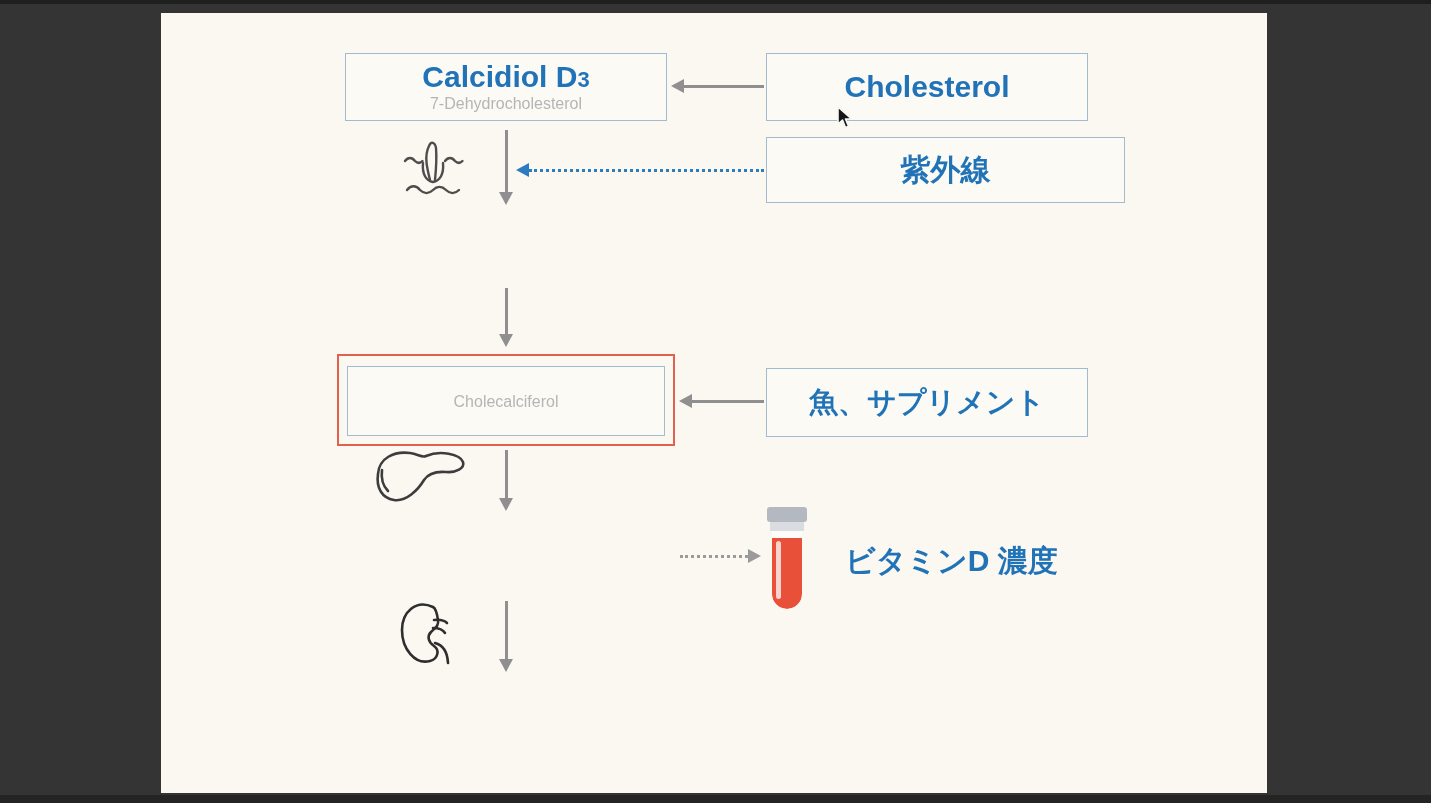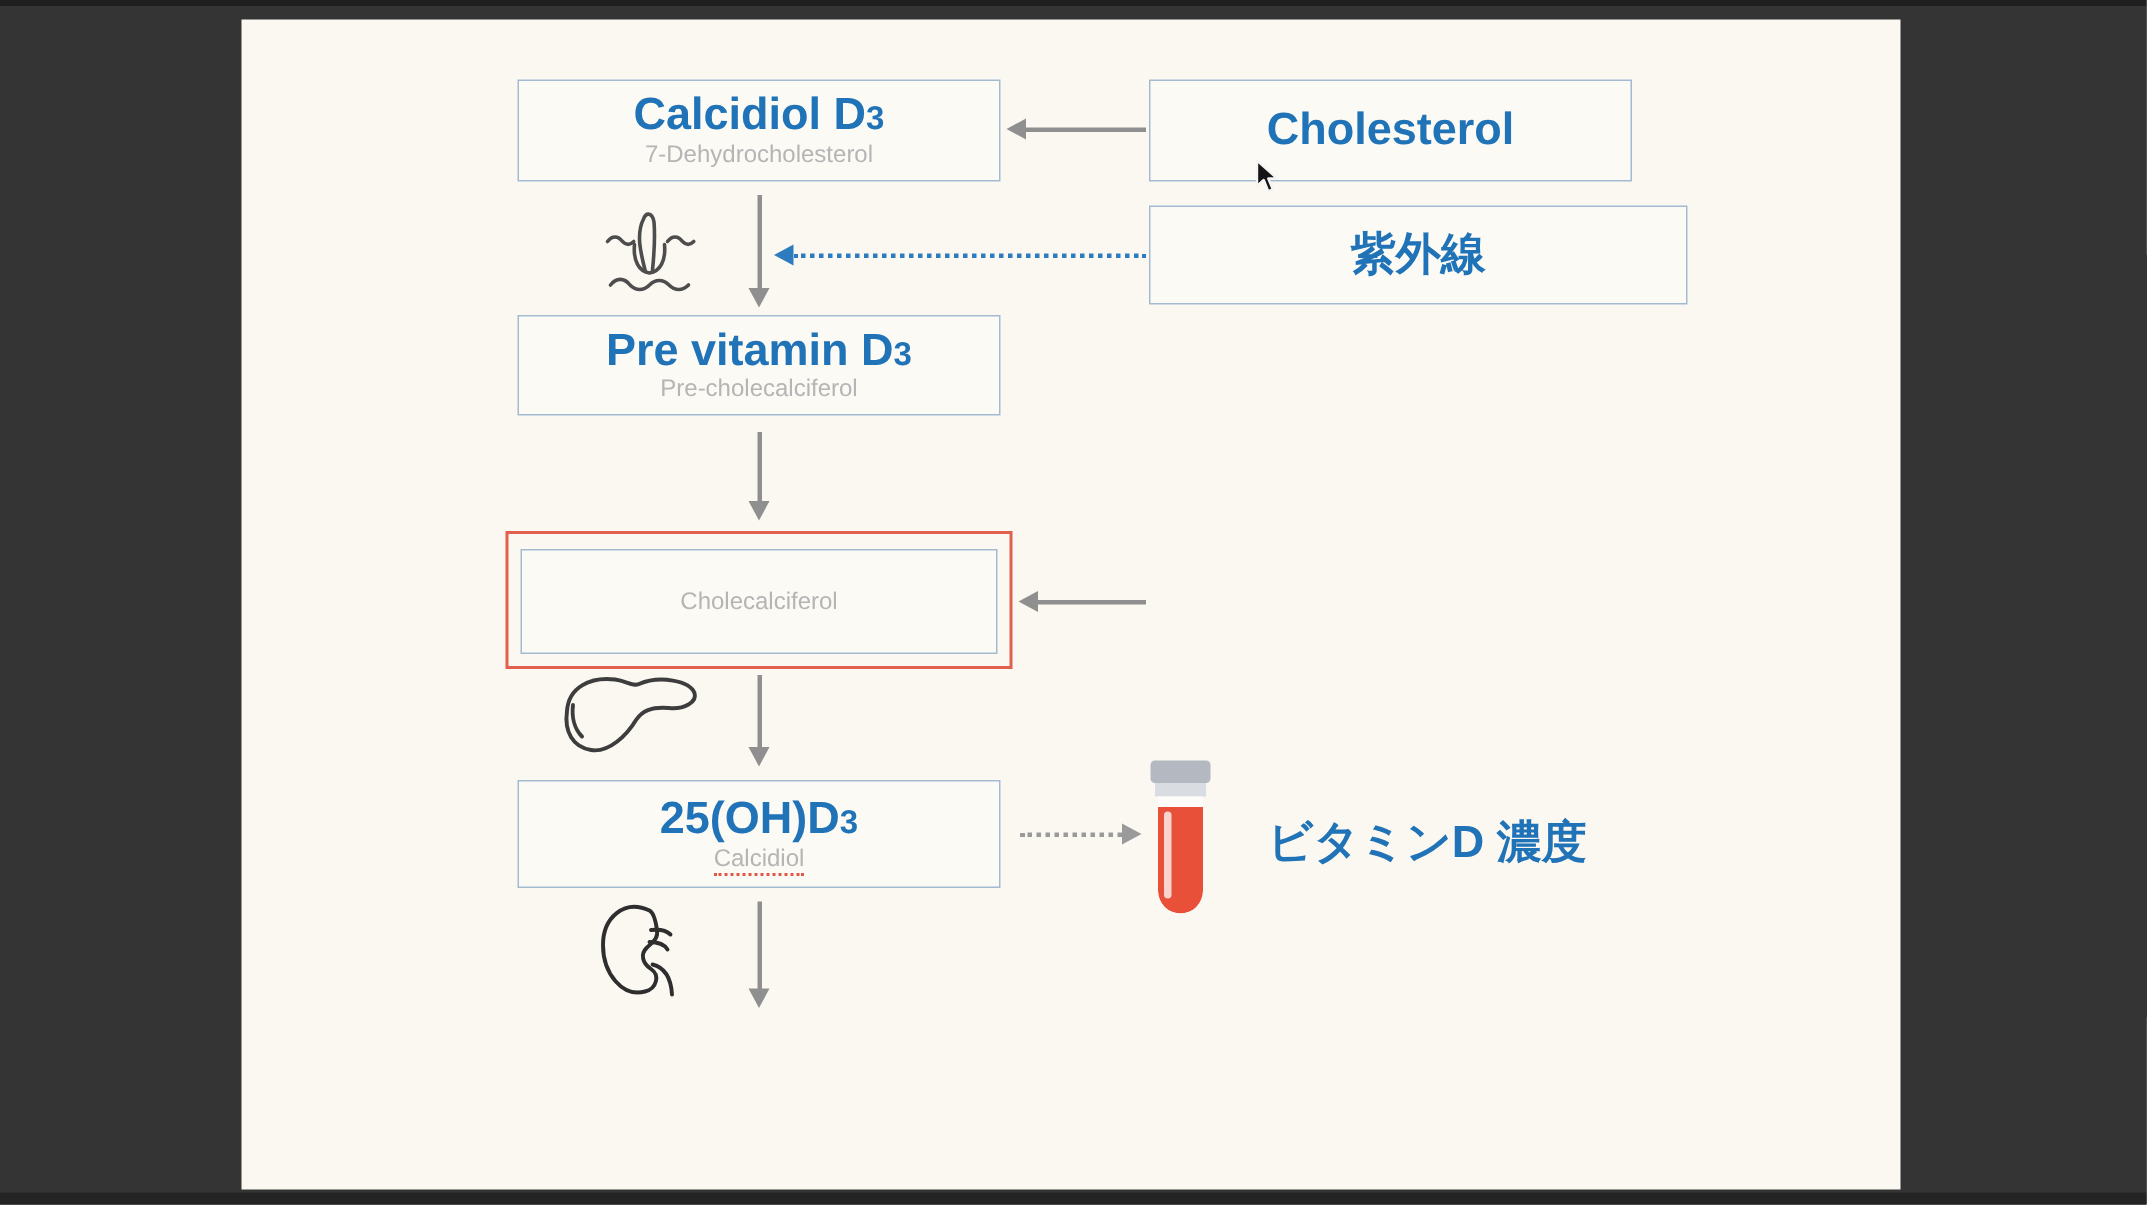--- a/index.html
+++ b/index.html
@@ -85,35 +85,30 @@
   </div>
 
   <div class="box" style="left:766px;top:53px;width:322px;height:68px;">
     <div class="box-title">Cholesterol</div>
   </div>
 
   <div class="box" style="left:766px;top:137px;width:359px;height:66px;">
     <div class="box-title">紫外線</div>
   </div>
 
-  <div class="box" style="left:345px;top:210px;width:322px;height:67px;">
-    <div class="box-title"><span>Pre vitamin D</span><span class="sm">3</span></div>
-    <div class="box-sub">Pre-cholecalciferol</div>
-  </div>
 
   <div class="red-frame" style="left:337px;top:354px;width:338px;height:92px;"></div>
   <div class="box" style="left:347px;top:366px;width:318px;height:70px;">
     <div class="box-sub">Cholecalciferol</div>
   </div>
 
+  <div class="box" style="left:766px;top:368px;width:322px;height:69px;">
+    <div class="jp-label">魚、サプリメント</div>
+  </div>
 
-  <div class="box" style="left:345px;top:520px;width:322px;height:72px;">
-    <div class="box-title"><span>25(OH)D</span><span class="sm">3</span></div>
-    <div class="box-sub"><span class="spell">Calcidiol</span></div>
-  </div>
 
 
   <div class="jp-label" style="position:absolute;left:845px;top:541px;font-size:30px;">ビタミンD 濃度</div>
 
   <div>
     <div class="hline" style="left:683px;top:85px;width:81px;"></div>
     <div class="tri tri-left" style="left:671px;top:79px;"></div>
   </div>
   <div>
     <div class="vline" style="left:505px;top:130px;height:64px;"></div>

